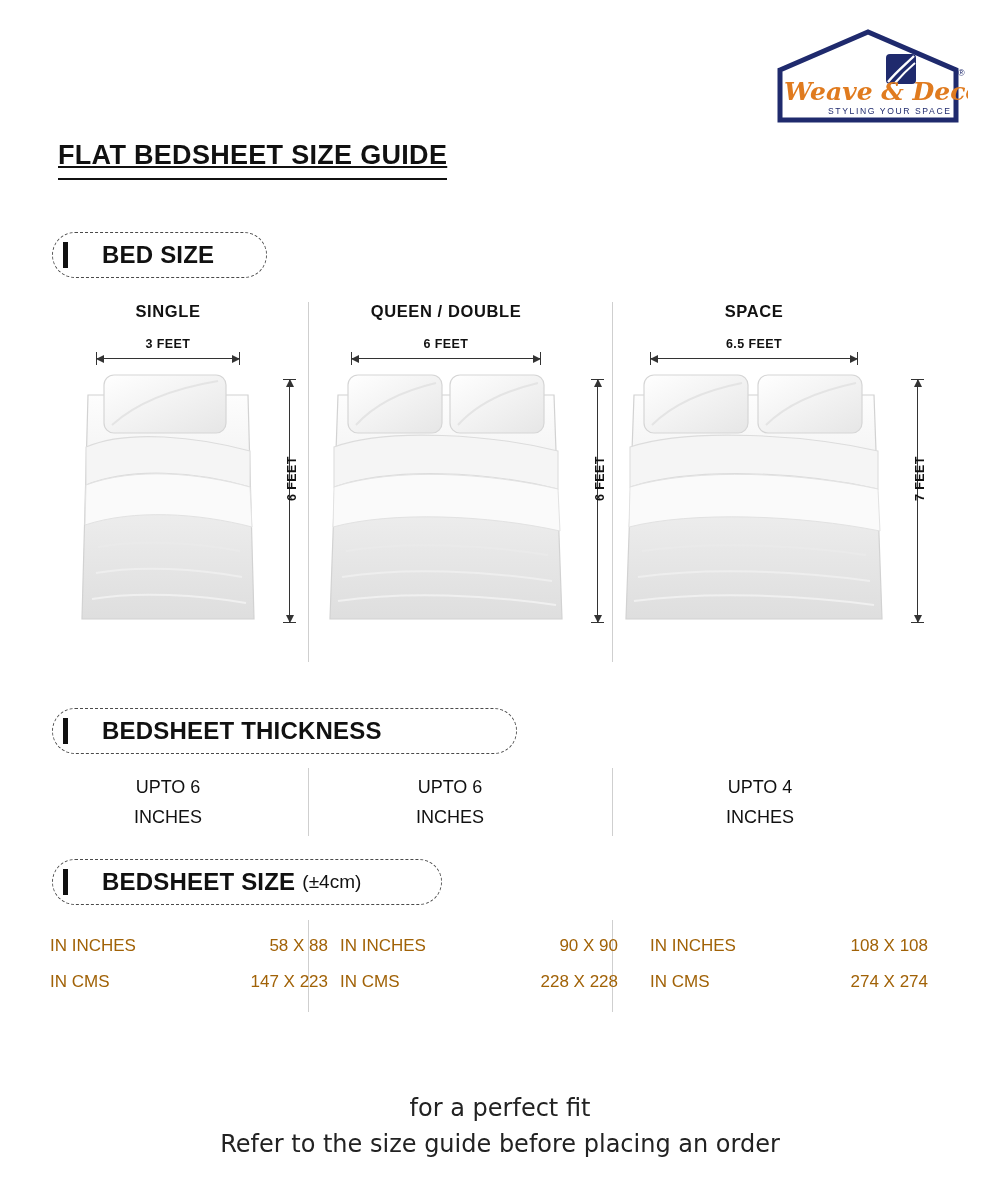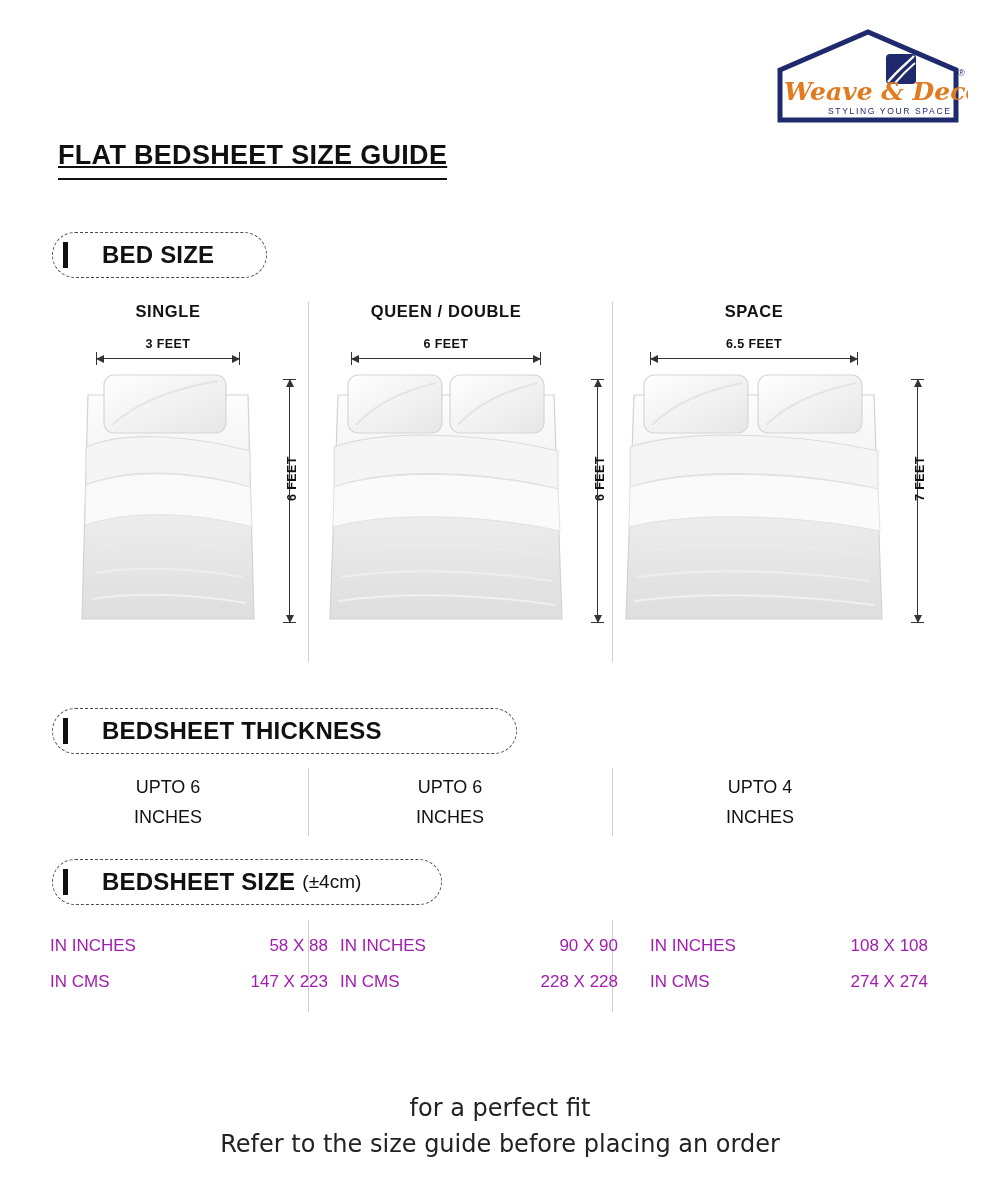--- a/index.html
+++ b/index.html
@@ -195,21 +195,21 @@
   #mat-single { left:18px; }
   #mat-queen  { left:300px; }
   #mat-king   { left:610px; }
 
   
   .sheet-cell {
     position:absolute;
     top:928px;
     width:290px;
     font-size:17px;
-    color:#a21caf;
+    color:#a16207;
   }
   #sheet-single { left:50px; }
   #sheet-queen  { left:340px; }
   #sheet-king   { left:650px; }
   .sheet-row {
     display:flex;
     justify-content:space-between;
     line-height:36px;
     padding-right:12px;
   }

